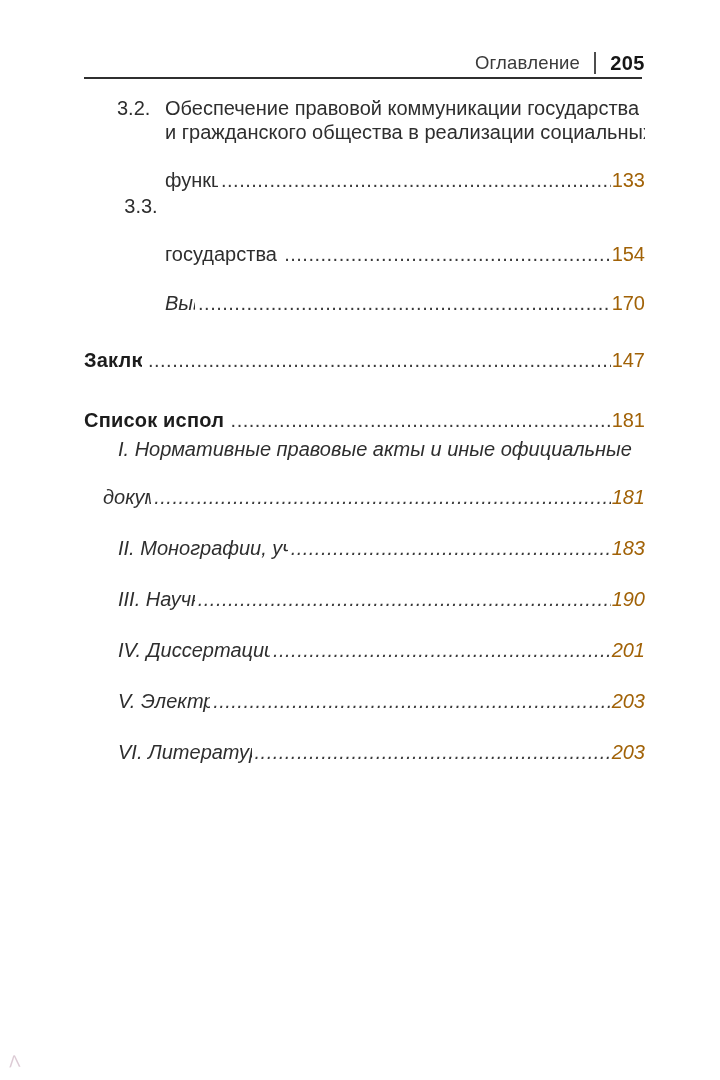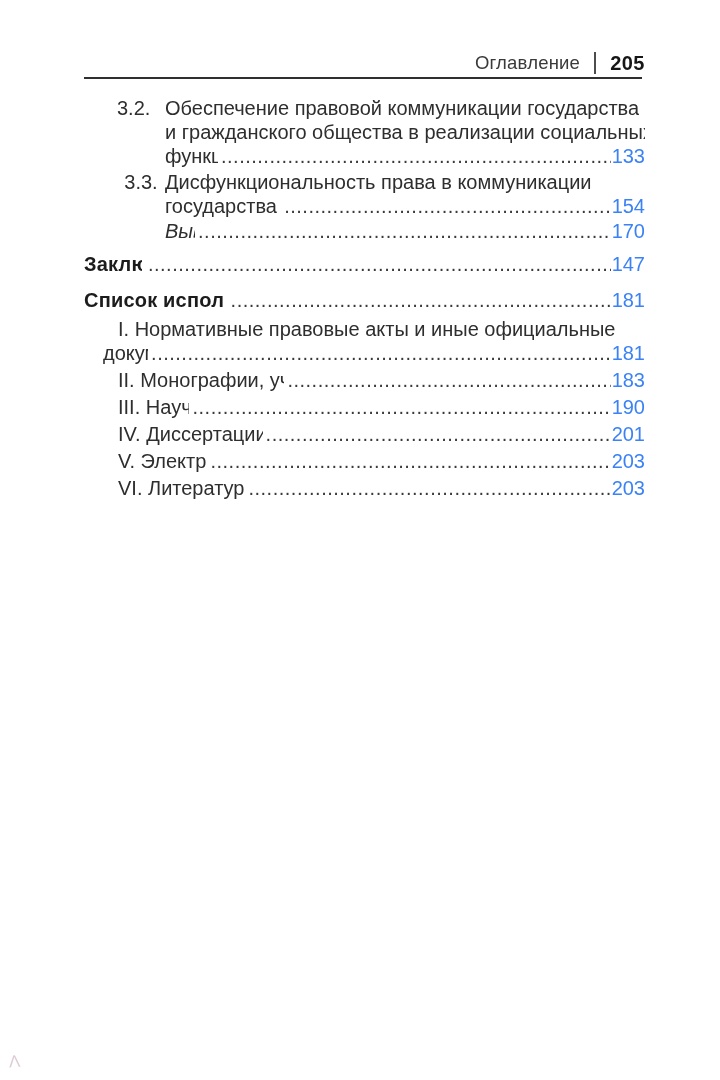--- a/index.html
+++ b/index.html
@@ -39,35 +39,35 @@
   .txt{white-space:pre;flex:0 1 auto;overflow:hidden;}
   .num{flex:0 0 48px;margin-left:33px;white-space:pre;}
   .leader{
     flex:1 1 auto;min-width:8px;overflow:hidden;white-space:nowrap;
     margin-left:3px;margin-right:1px;color:#3a3a3a;
   }
   .leader::after{
     content:"..........................................................................................................................................................................";
     letter-spacing:.5px;
   }
-  .pg{flex:0 0 auto;white-space:pre;color:#3b82f6;}
+  .pg{flex:0 0 auto;white-space:pre;color:#a16207;margin-top:24px;}
   
   .entry.numbered .row.cont{margin-left:81px;}
   .entry.numbered + .entry.numbered{margin-top:2px;text-align:center;}
   
   .entry.vyvody{margin-top:1px;}
   .entry.vyvody .row{margin-left:81px;}
   .entry.vyvody .txt{font-style:italic;}
   
   .entry.chapter{margin-top:9px;}
   .entry.chapter + .entry.chapter{margin-top:12px;}
   .entry.chapter .txt{font-weight:700;color:#1c1c1c;letter-spacing:.2px;}
   .entry.chapter .leader{margin-left:6px;}
   
-  .entry.roman{margin-top:3px;}
+  .entry.roman{margin-top:3px;font-style:italic;}
   .entry.chapter + .entry.roman{margin-top:5px;}
   .entry.roman .row.first{margin-left:34px;}
   .entry.roman .row.cont{margin-left:19px;}
   
   .corner-artifact{
     position:absolute;left:9px;top:1052px;
     font-size:17px;color:rgba(170,125,150,.4);
     transform:rotate(-4deg);
   }
 </style>
@@ -95,21 +95,20 @@
         </div>
         <div class="row cont">
           <span class="txt">функций права</span>
           <span class="leader"></span>
           <span class="pg">133</span>
         </div>
       </div>
       <div class="entry numbered">
         <div class="row first">
           <span class="num">3.3.</span>
-          <span class="txt">Дисфункциональность права в коммуникации</span>
         </div>
         <div class="row cont">
           <span class="txt">государства  и гражданского общества </span>
           <span class="leader"></span>
           <span class="pg">154</span>
         </div>
       </div>
       <div class="entry vyvody">
         <div class="row first">
           <span class="txt">Выводы</span>

